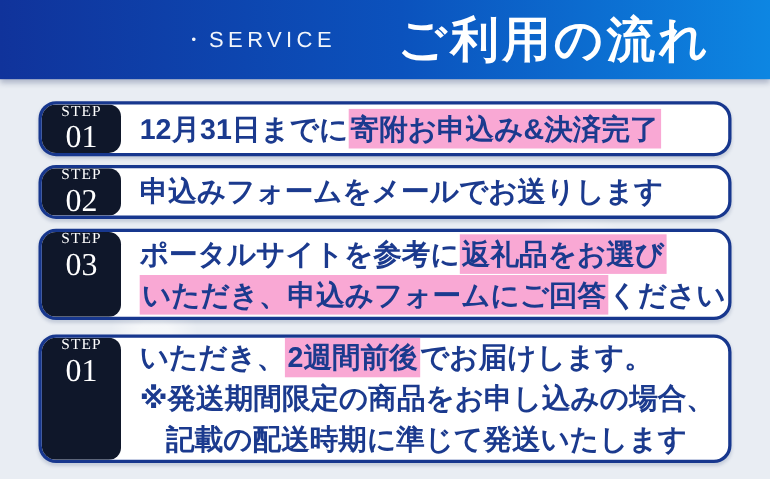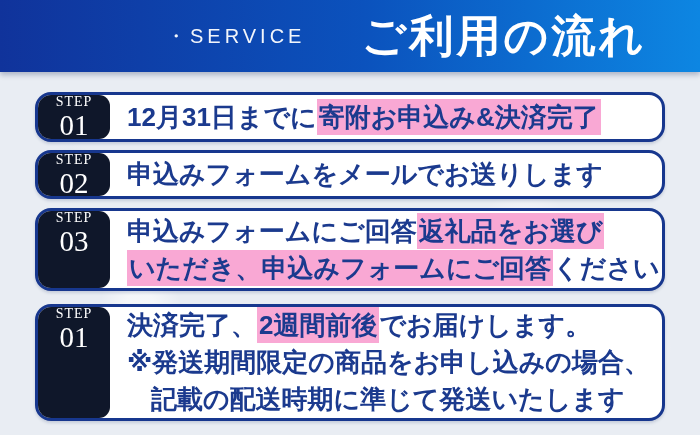--- a/index.html
+++ b/index.html
@@ -129,30 +129,30 @@
       <p><span>申込みフォームをメールでお送りします</span></p>
     </div>
   </div>
 
   <div class="step step-3">
     <div class="step-badge">
       <span class="step-word">STEP</span>
       <span class="step-num">03</span>
     </div>
     <div class="step-content">
-      <p><span>申込みフォームにご回答</span><span class="hl">返礼品をお選び</span></p>
+      <p><span>ポータルサイトを参考に</span><span class="hl">返礼品をお選び</span></p>
       <p><span class="hl">いただき、申込みフォームにご回答</span><span>ください</span></p>
     </div>
   </div>
 
   <div class="step step-4">
     <div class="step-badge">
       <span class="step-word">STEP</span>
       <span class="step-num">01</span>
     </div>
     <div class="step-content">
-      <p><span>決済完了、</span><span class="hl">2週間前後</span><span>でお届けします。</span></p>
+      <p><span>いただき、</span><span class="hl">2週間前後</span><span>でお届けします。</span></p>
       <p><span>※発送期間限定の商品をお申し込みの場合、</span></p>
       <p class="line-indent"><span>記載の配送時期に準じて発送いたします</span></p>
     </div>
   </div>
 
 </div>
 
 </body></html>

